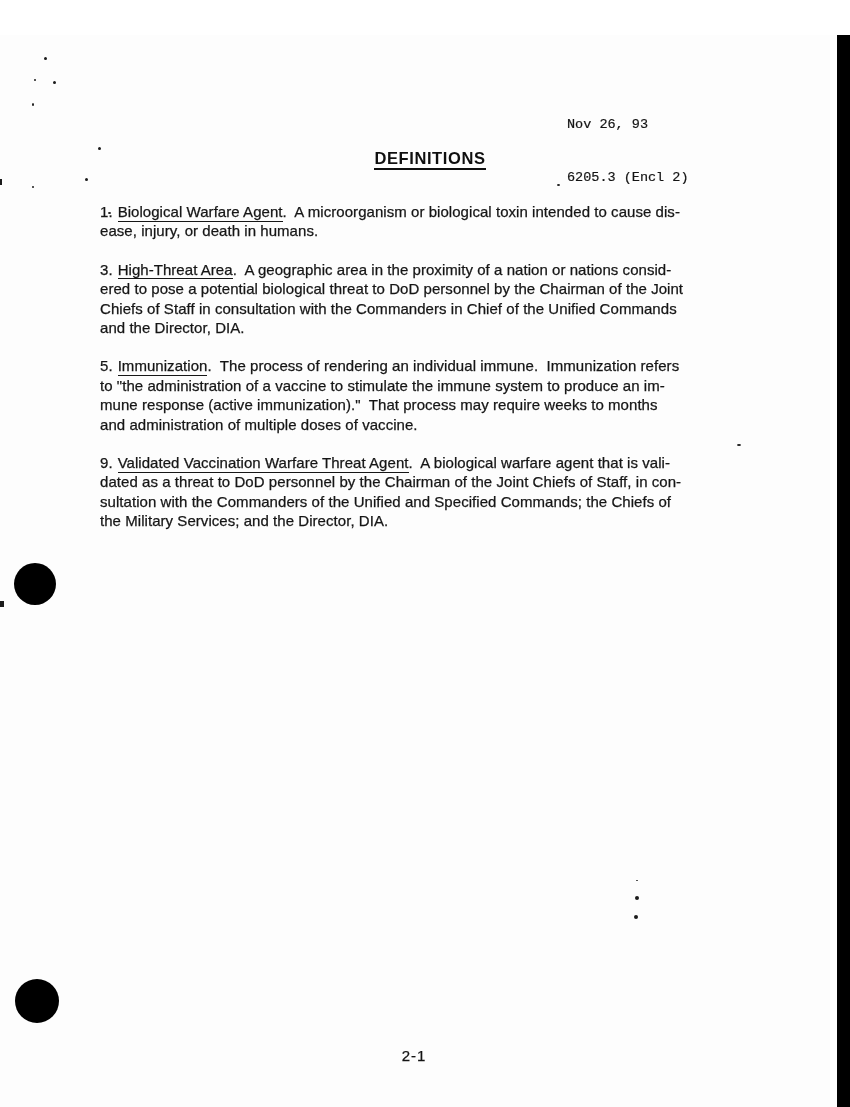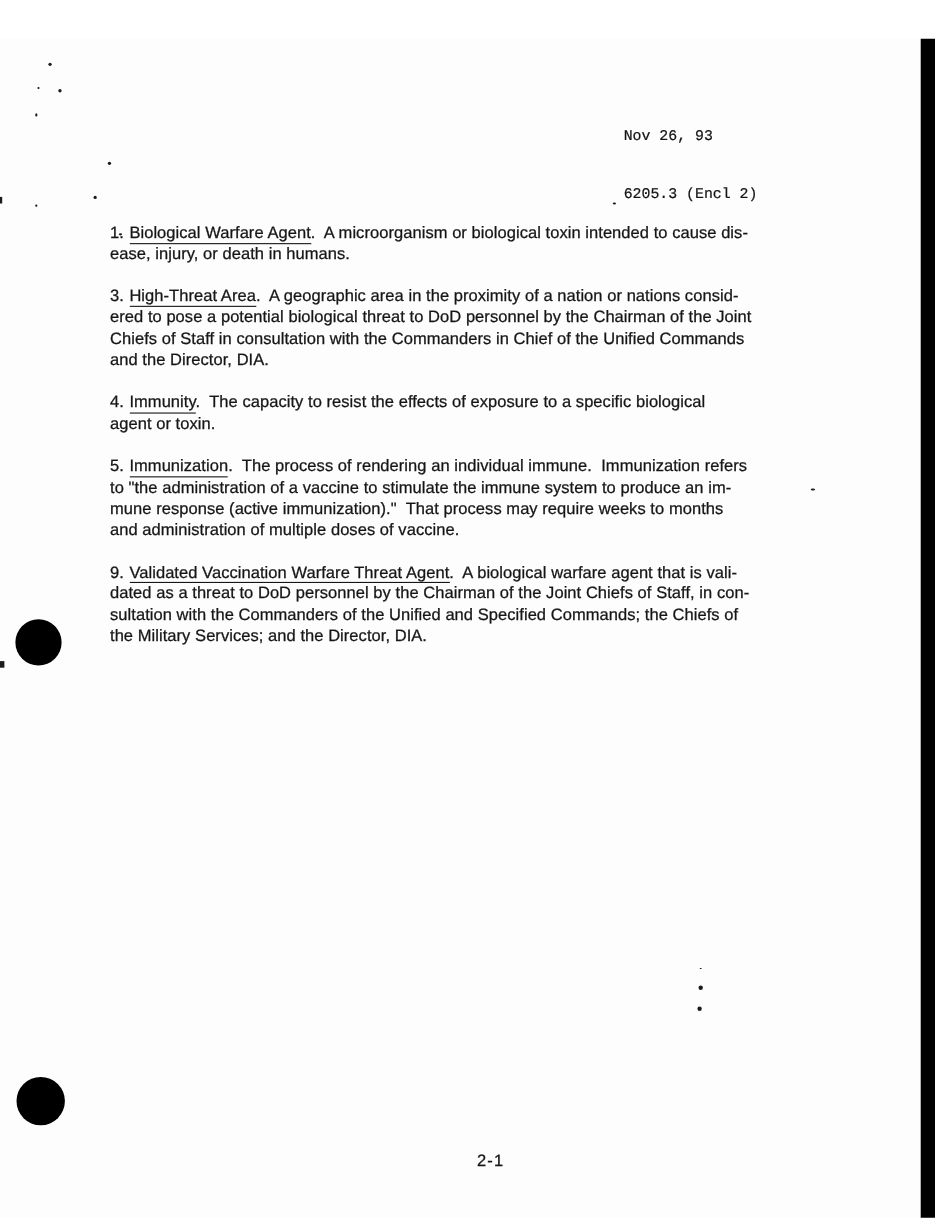--- a/index.html
+++ b/index.html
@@ -28,21 +28,21 @@
   .defs{
     position:absolute;left:100px;top:167px;width:672px;
     font-size:15px;line-height:19.4px;color:#161616;letter-spacing:0.05px;
     -webkit-text-stroke:0.25px #161616;
   }
   .def{margin:0 0 19px 0;white-space:pre-wrap;}
   .def-num{margin-right:5px;}
   .def-term{border-bottom:1.5px solid currentColor;padding-bottom:0.5px;}
   
   .pageno{
-    position:absolute;left:396px;top:1012px;width:100px;text-align:center;
+    position:absolute;left:364px;top:1012px;width:100px;text-align:center;
     font-size:15px;letter-spacing:1px;color:#141414;
     -webkit-text-stroke:0.25px #141414;
   }
   
   .hole{position:absolute;background:#000;border-radius:50%;}
   .hole-1{left:14px;top:528px;width:42px;height:42px;}
   .hole-2{left:15px;top:944px;width:44px;height:44px;}
   .edge-right{position:absolute;left:837px;top:0;width:13px;height:1098px;background:#000;}
   .edge-bottom{position:absolute;left:0;top:1088px;width:850px;height:10px;background:#000;}
   .below-strip{position:absolute;left:0;top:1098px;width:850px;height:9px;background:#f2f2f2;}
@@ -51,33 +51,34 @@
 </head>
 <body>
 
 <div class="page">
 
   <div class="hdr">
     <div>Nov 26, 93</div>
     <div>6205.3 (Encl 2)</div>
   </div>
 
+  <div class="title">
+    <span class="title-inner">DEFINITIONS</span>
+  </div>
 
   <div class="defs" id="defs">
     <p class="def"><span class="def-num">1.</span><span class="def-term">Biological Warfare Agent</span><span class="def-rest">.  A microorganism or biological toxin intended to cause dis-
 ease, injury, or death in humans.</span></p>
 
 
     <p class="def"><span class="def-num">3.</span><span class="def-term">High-Threat Area</span><span class="def-rest">.  A geographic area in the proximity of a nation or nations consid-
 ered to pose a potential biological threat to DoD personnel by the Chairman of the Joint
 Chiefs of Staff in consultation with the Commanders in Chief of the Unified Commands
 and the Director, DIA.</span></p>
 
-    <p class="def"><span class="def-num">4.</span><span class="def-term">Immunity</span><span class="def-rest">.  The capacity to resist the effects of exposure to a specific biological
-agent or toxin.</span></p>
 
     <p class="def"><span class="def-num">5.</span><span class="def-term">Immunization</span><span class="def-rest">.  The process of rendering an individual immune.  Immunization refers
 to "the administration of a vaccine to stimulate the immune system to produce an im-
 mune response (active immunization)."  That process may require weeks to months
 and administration of multiple doses of vaccine.</span></p>
 
 
 
 
     <p class="def"><span class="def-num">9.</span><span class="def-term">Validated Vaccination Warfare Threat Agent</span><span class="def-rest">.  A biological warfare agent that is vali-

